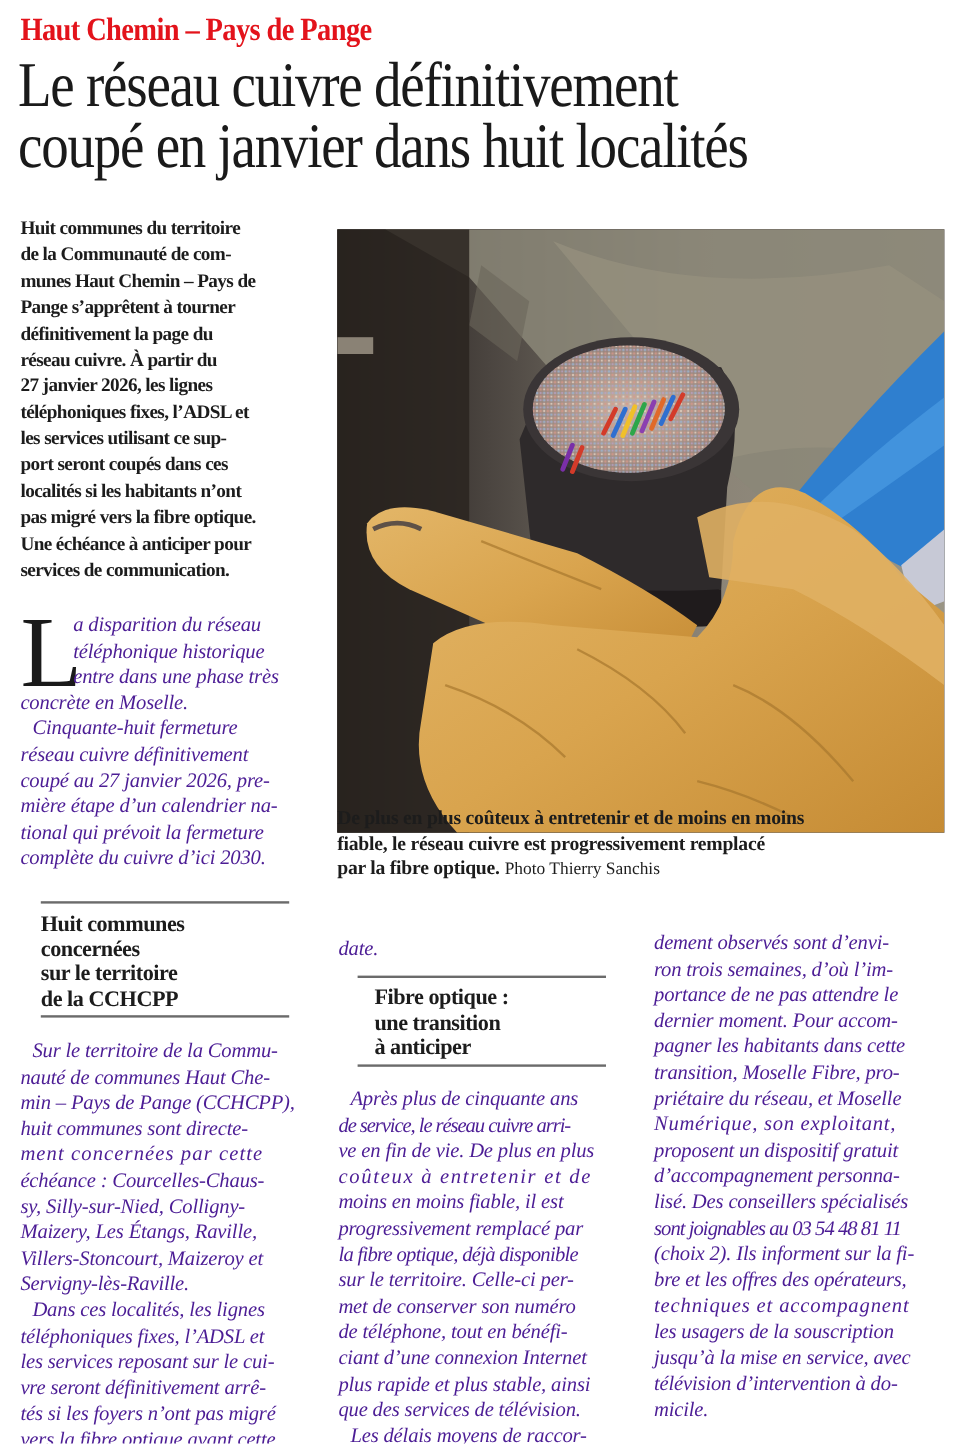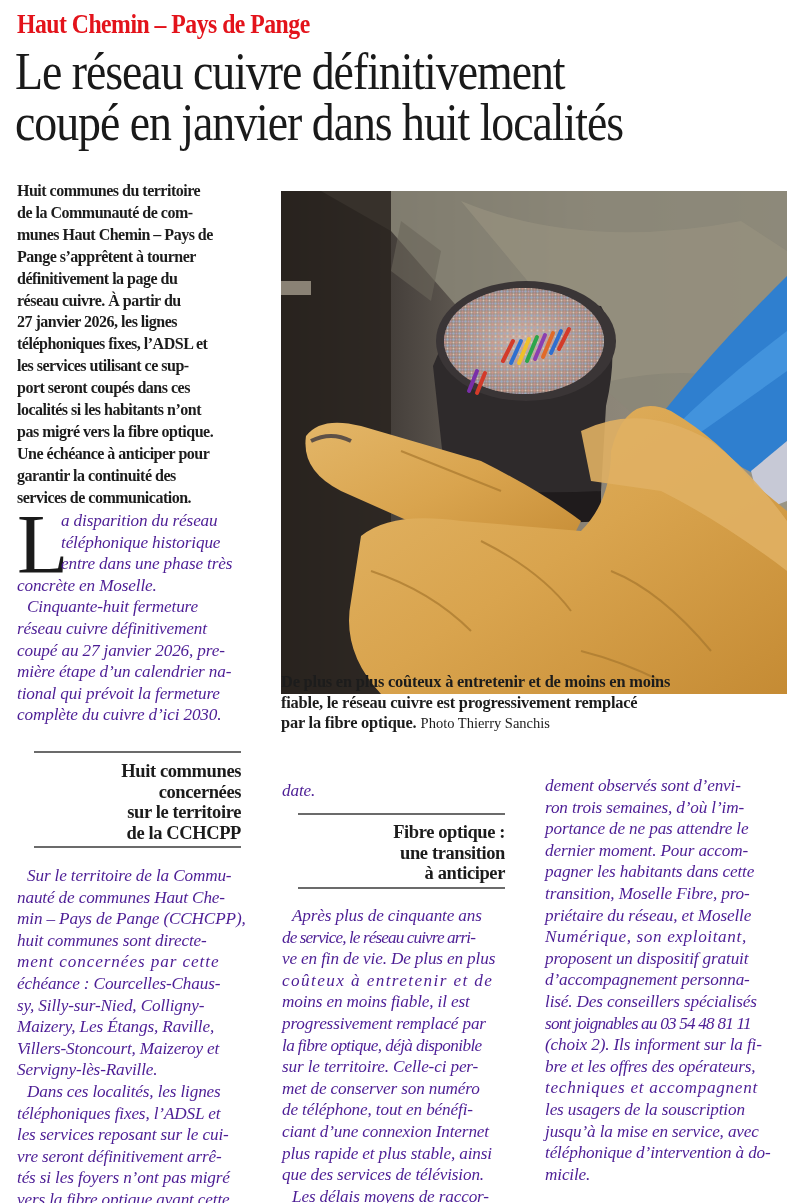--- a/index.html
+++ b/index.html
@@ -30,21 +30,21 @@
   .body-text div { white-space: nowrap; }
   .col-left-a { position: absolute; left: 17px; top: 510px; width: 245px; }
   .dropcap {
     position: absolute; left: 17px; top: 512px;
     font-family: "Liberation Serif", serif; font-size: 84px; line-height: 66px; color: #1a1a1a;
   }
   .indent-line { padding-left: 44px; }
   .para-indent { padding-left: 10px; }
   .rule { position: absolute; height: 2px; background: #6b6b6b; }
   .subhead {
-    position: absolute; text-align: right;
+    position: absolute; text-align: left;
     font-family: "Liberation Serif", serif; font-weight: bold;
     font-size: 18.5px; line-height: 20.5px; color: #1c1c1c; letter-spacing: -0.4px;
   }
   .photo {
     position: absolute; left: 281px; top: 191px; width: 506px; height: 503px; overflow: hidden;
     background: #3a3530;
   }
   .caption {
     position: absolute; left: 281px; top: 672px; width: 520px;
     font-family: "Liberation Serif", serif; font-size: 16.4px; line-height: 20.5px; color: #1c1c1c;
@@ -70,21 +70,20 @@
   <div>Pange s’apprêtent à tourner</div>
   <div>définitivement la page du</div>
   <div>réseau cuivre. À partir du</div>
   <div>27 janvier 2026, les lignes</div>
   <div>téléphoniques fixes, l’ADSL et</div>
   <div>les services utilisant ce sup-</div>
   <div>port seront coupés dans ces</div>
   <div>localités si les habitants n’ont</div>
   <div>pas migré vers la fibre optique.</div>
   <div>Une échéance à anticiper pour</div>
-  <div>garantir la continuité des</div>
   <div>services de communication.</div>
 </div>
 
 <div class="dropcap">L</div>
 <div class="body-text col-left-a">
   <div class="indent-line">a disparition du réseau</div>
   <div class="indent-line">téléphonique historique</div>
   <div class="indent-line">entre dans une phase très</div>
   <div>concrète en Moselle.</div>
   <div class="para-indent">Cinquante-huit fermeture</div>
@@ -200,21 +199,21 @@
 <div class="caption">
   <div><b>De plus en plus coûteux à entretenir et de moins en moins</b></div>
   <div><b>fiable, le réseau cuivre est progressivement remplacé</b></div>
   <div><b>par la fibre optique.</b> <span class="credit">Photo Thierry Sanchis</span></div>
 </div>
 
 <div class="body-text" style="position:absolute; left:282px; top:780px;">
   <div>date.</div>
 </div>
 <div class="rule" style="left:298px; top:813px; width:207px;"></div>
-<div class="subhead" style="left:298px; top:822px; width:207px;">
+<div class="subhead" style="left:312px; top:822px; width:207px;">
   <div>Fibre optique :</div>
   <div>une transition</div>
   <div>à anticiper</div>
 </div>
 <div class="rule" style="left:298px; top:887px; width:207px;"></div>
 <div class="body-text" style="position:absolute; left:282px; top:905px; width:250px;">
   <div class="para-indent">Après plus de cinquante ans</div>
   <div style="letter-spacing:-0.9px;">de service, le réseau cuivre arri-</div>
   <div>ve en fin de vie. De plus en plus</div>
   <div style="letter-spacing:1.4px;">coûteux à entretenir et de</div>
@@ -241,15 +240,15 @@
   <div style="letter-spacing:0.6px;">Numérique, son exploitant,</div>
   <div>proposent un dispositif gratuit</div>
   <div>d’accompagnement personna-</div>
   <div>lisé. Des conseillers spécialisés</div>
   <div style="letter-spacing:-0.8px;">sont joignables au 03 54 48 81 11</div>
   <div>(choix 2). Ils informent sur la fi-</div>
   <div>bre et les offres des opérateurs,</div>
   <div style="letter-spacing:0.7px;">techniques et accompagnent</div>
   <div>les usagers de la souscription</div>
   <div>jusqu’à la mise en service, avec</div>
-  <div>téléphonique d’intervention à do-</div>
+  <div>télévision d’intervention à do-</div>
   <div>micile.</div>
 </div>
 
 </body></html>

